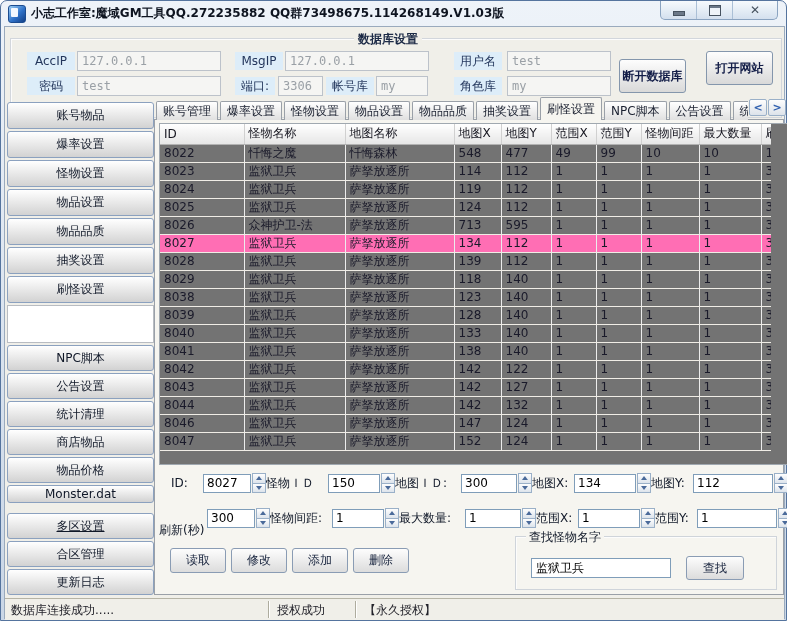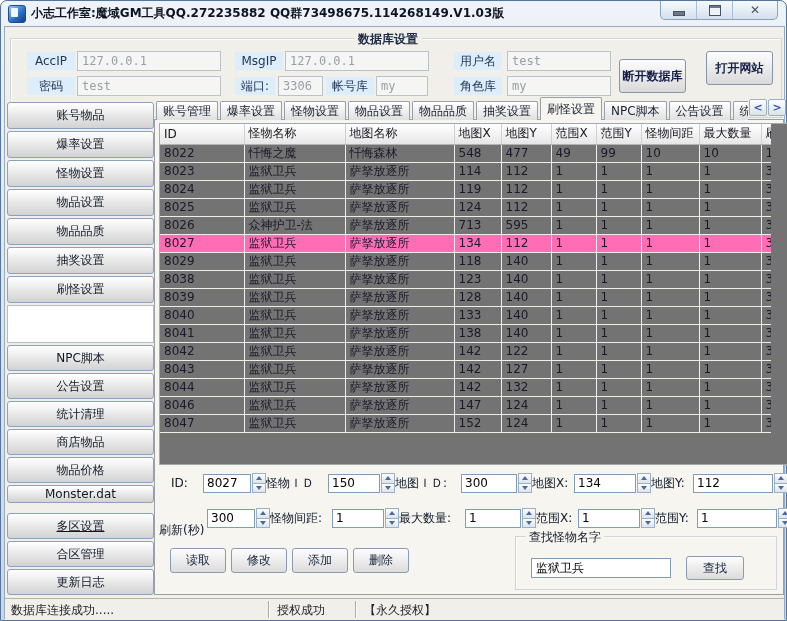--- a/index.html
+++ b/index.html
@@ -293,20 +293,32 @@
                   <td>萨拏放逐所</td>
                   <td>134</td>
                   <td>112</td>
                   <td>1</td>
                   <td>1</td>
                   <td>1</td>
                   <td>1</td>
                   <td>3</td>
                 </tr>
                 <tr>
+                  <td>8028</td>
+                  <td>监狱卫兵</td>
+                  <td>萨拏放逐所</td>
+                  <td>139</td>
+                  <td>112</td>
+                  <td>1</td>
+                  <td>1</td>
+                  <td>1</td>
+                  <td>1</td>
+                  <td>3</td>
+                </tr>
+                <tr>
                   <td>8029</td>
                   <td>监狱卫兵</td>
                   <td>萨拏放逐所</td>
                   <td>118</td>
                   <td>140</td>
                   <td>1</td>
                   <td>1</td>
                   <td>1</td>
                   <td>1</td>
                   <td>3</td>

